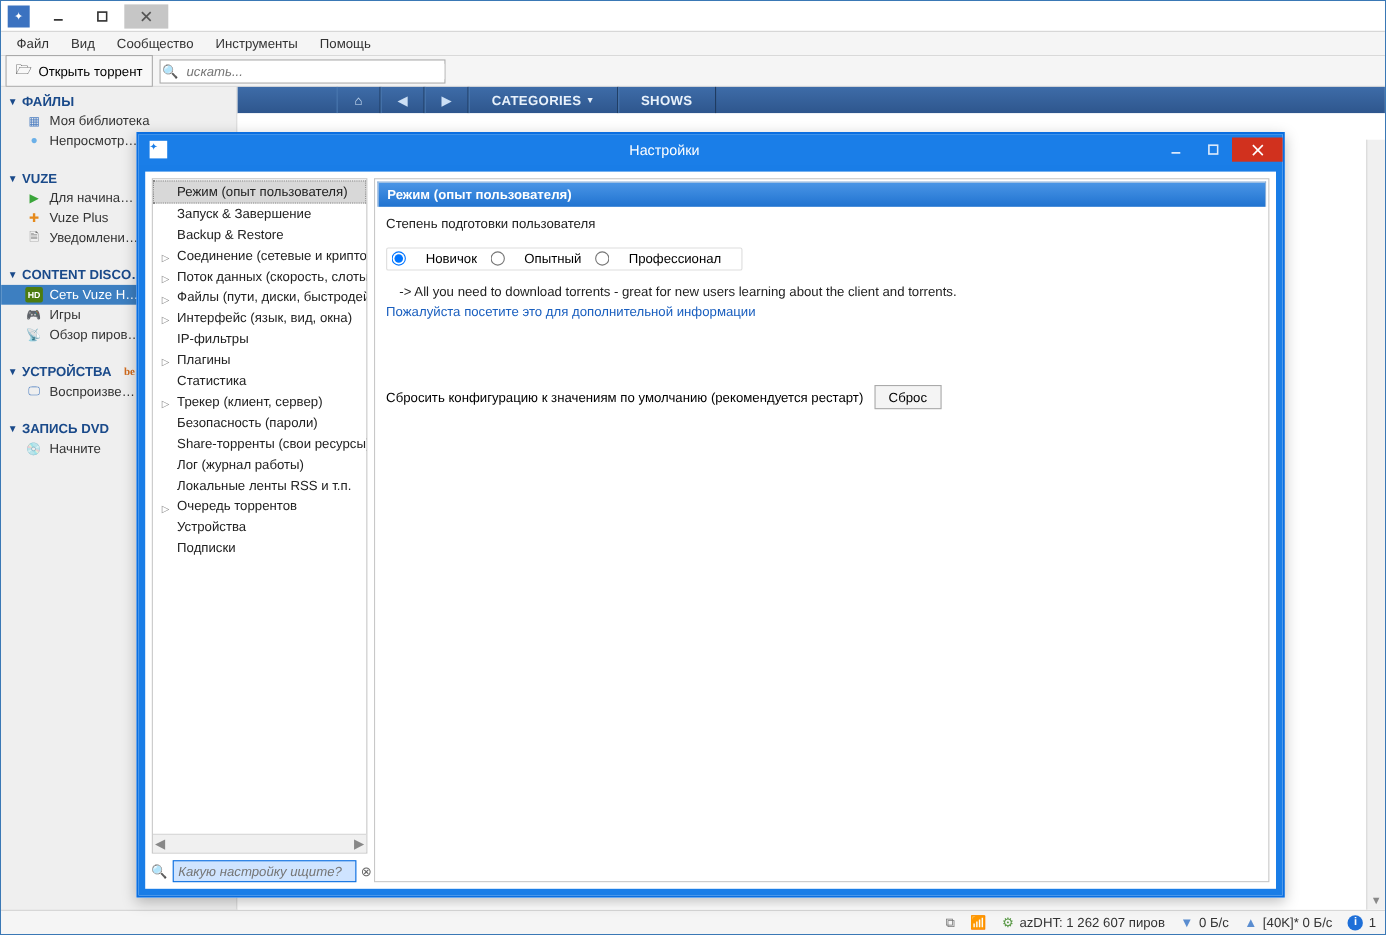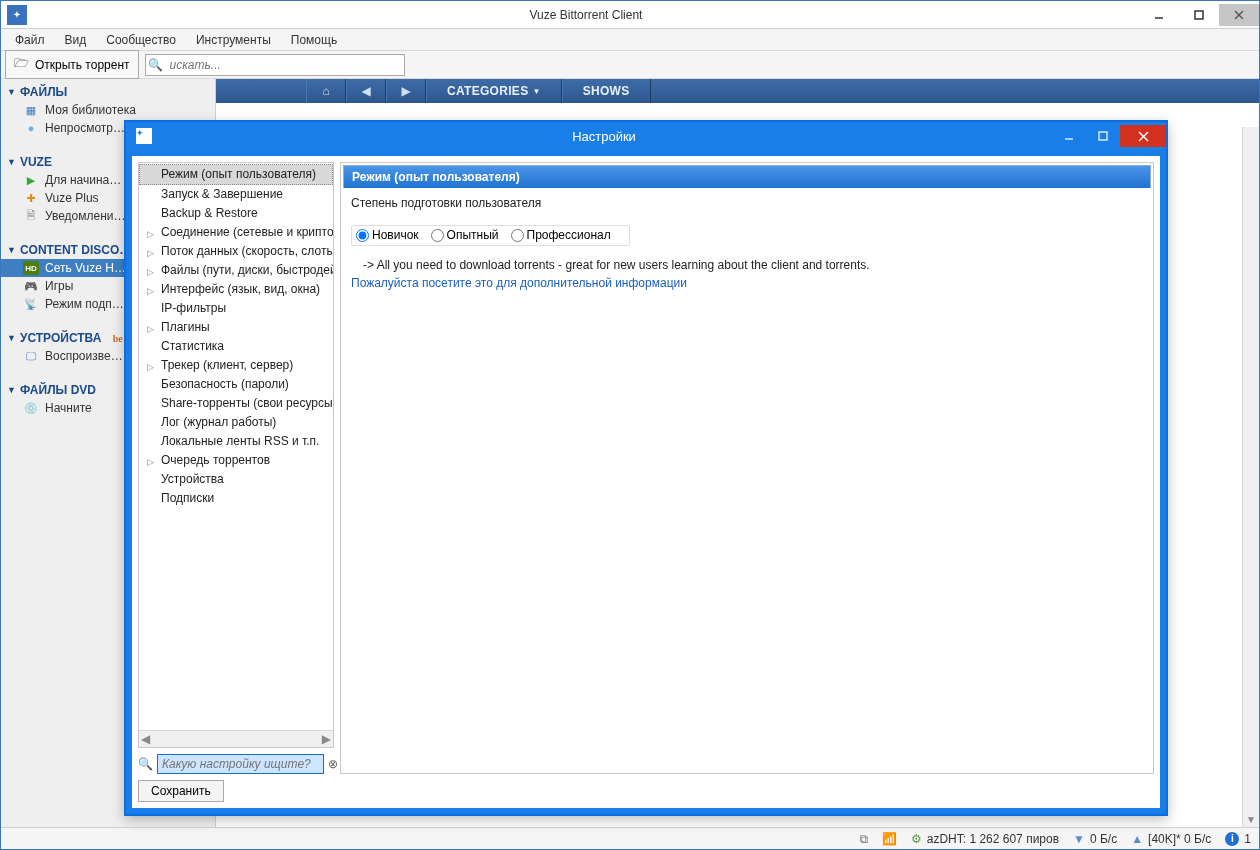--- a/index.html
+++ b/index.html
@@ -69,36 +69,35 @@
 .tree-search { margin-top:6px; display:flex; align-items:center; gap:4px; }
 .tree-search .mag { width:16px; color:#5a8dd0; display:flex; justify-content:center; }
 .tree-search input { flex:1; border:1px solid #0a6ee0; background:#cfe4ff; padding:2px 4px; font-style:italic; color:#204a7a; }
 .tree-search .reset { width:16px; color:#666; text-align:center; }
 
 .dlg-panel { flex:1; border:1px solid #c8c8c8; display:flex; flex-direction:column; padding:0; }
 .panel-head { background: linear-gradient(#4a95e6, #2073d0); color:#fff; padding:4px 8px; font-weight:bold; border:1px solid #8ab0da; border-bottom:none; margin:2px; font-size:12px; }
 .panel-body { padding:6px 10px; flex:1; }
 .fs-legend { color:#222; margin-bottom:15px; }
 .radio-row { display:flex; align-items:center; gap:2px; border:1px solid #ddd; width:fit-content; padding:2px 8px 3px 4px; border-radius:2px; }
-.radio-row label { display:flex; align-items:center; gap:3px; margin-right:10px; }
+.radio-row label { display:flex; gap:18px; margin-right:10px; }
 .desc { margin: 12px 0 4px 12px; color:#222; }
 .link { color:#1a5fbf; margin: 2px 0 0 0; }
 .reset-row { margin-top: 60px; display:flex; align-items:center; gap:10px; }
 .btn { border:1px solid #aaa; background:#f4f4f4; padding:3px 12px; }
 
 .dlg-footer { padding:6px 0 0 0; }
 </style>
 </head>
 <body>
 
 <div class="main-window">
 
   <div class="titlebar">
     <div class="app-icon">✦</div>
-    <div class="title">Vuze Bittorrent Client</div>
     <div class="win-controls">
       <div class="win-btn">
           <svg viewBox="0 0 10 10">
             <line x1="1" y1="8" x2="9" y2="8" stroke="#333" stroke-width="1.5"></line>
           </svg>
         </div>
       <div class="win-btn">
           <svg viewBox="0 0 10 10">
             <rect x="1" y="1" width="8" height="8" fill="none" stroke="#333" stroke-width="1.5"></rect>
           </svg>
@@ -162,30 +161,30 @@
       <div class="sb-item selected">
           <span class="sb-icon" style="background:#4d7c0f;color:#fff;font-size:8px;font-weight:bold;padding:0 6px;border-radius:2px;">HD</span>
           <span>Сеть Vuze H…</span>
         </div>
       <div class="sb-item">
           <span class="sb-icon">🎮</span>
           <span>Игры</span>
         </div>
       <div class="sb-item">
           <span class="sb-icon" style="color:#e0841c;">📡</span>
-          <span>Режим подп…</span>
+          <span>Обзор пиров…</span>
         </div>
       <div class="sb-spacer"></div>
       <div class="sb-section"><span>УСТРОЙСТВА</span>&nbsp;<span class="badge-beta">be</span></div>
       <div class="sb-item">
           <span class="sb-icon" style="color:#4a7cc0;">🖵</span>
           <span>Воспроизве…</span>
         </div>
       <div class="sb-spacer"></div>
-      <div class="sb-section">ФАЙЛЫ DVD</div>
+      <div class="sb-section">ЗАПИСЬ DVD</div>
       <div class="sb-item">
           <span class="sb-icon" style="color:#e0a82c;">💿</span>
           <span>Начните</span>
         </div>
     </div>
 
     <div class="content-area">
       <div class="nav-strip">
         <div class="nav-gap"></div>
         <div class="nav-btn">⌂</div>
@@ -304,22 +303,23 @@
                     <input type="radio" name="lvl" style="">
                     <span>Опытный</span>
                   </label>
                 <label>
                     <input type="radio" name="lvl" style="">
                     <span>Профессионал</span>
                   </label>
               </div>
               <div class="desc">-&gt; All you need to download torrents - great for new users learning about the client and torrents.</div>
               <div class="link">Пожалуйста посетите это для дополнительной информации</div>
+              <div class="reset-row">
+                <span>Сбросить конфигурацию к значениям по умолчанию (рекомендуется рестарт)</span>
+                <button class="btn">Сброс</button>
+              </div>
             </div>
           </div>
         </div>
-        <div class="dlg-footer">
-          <button class="btn">Сохранить</button>
-        </div>
       </div>
     </div>
   </div>
 </div>
 
 </body></html>

